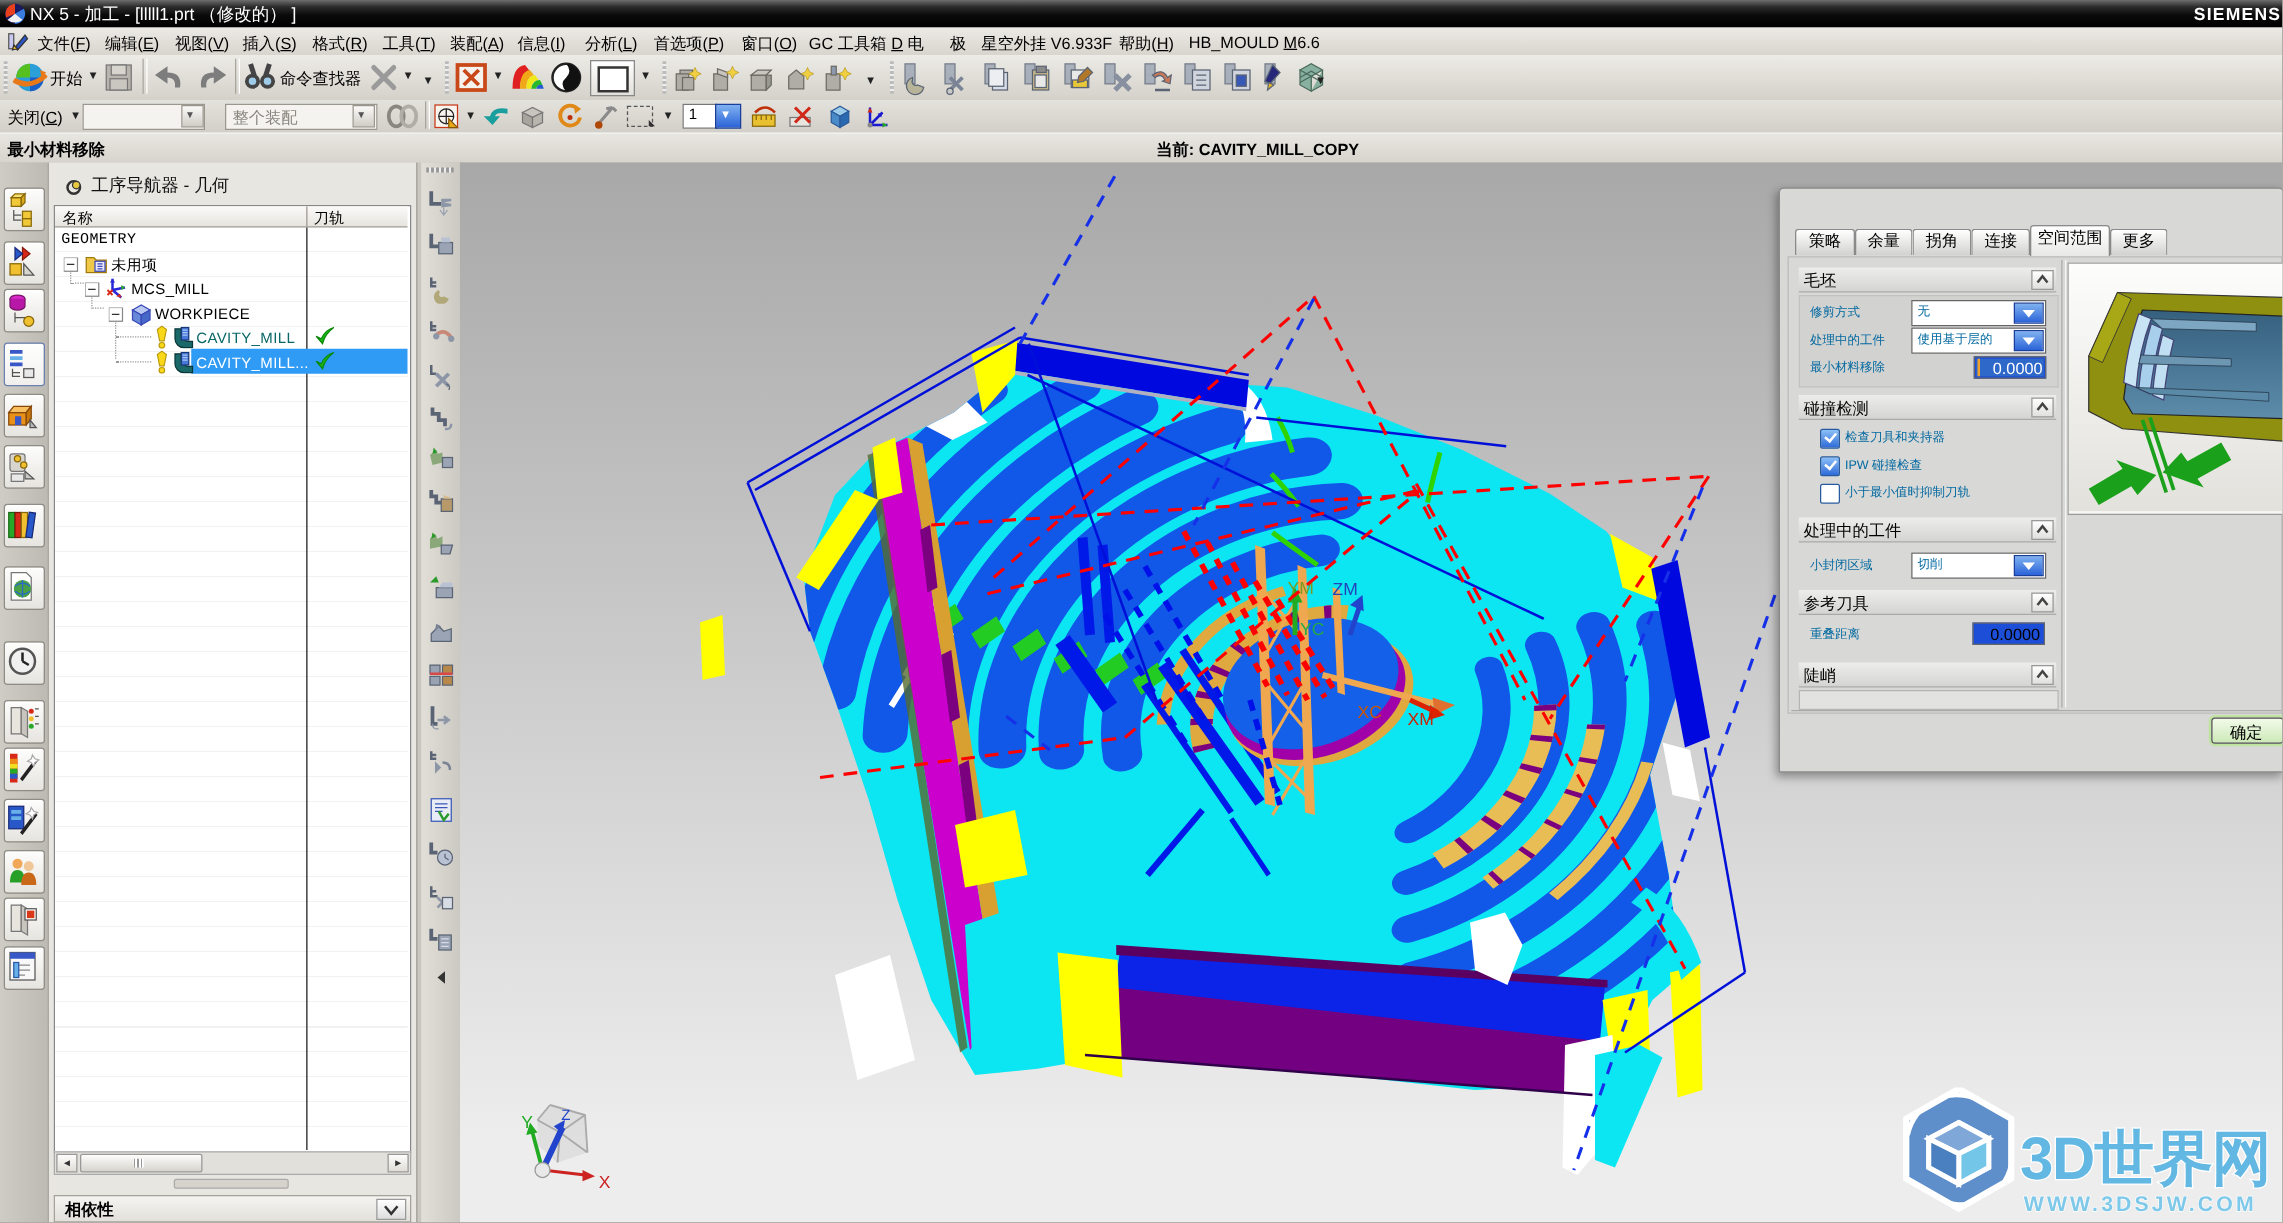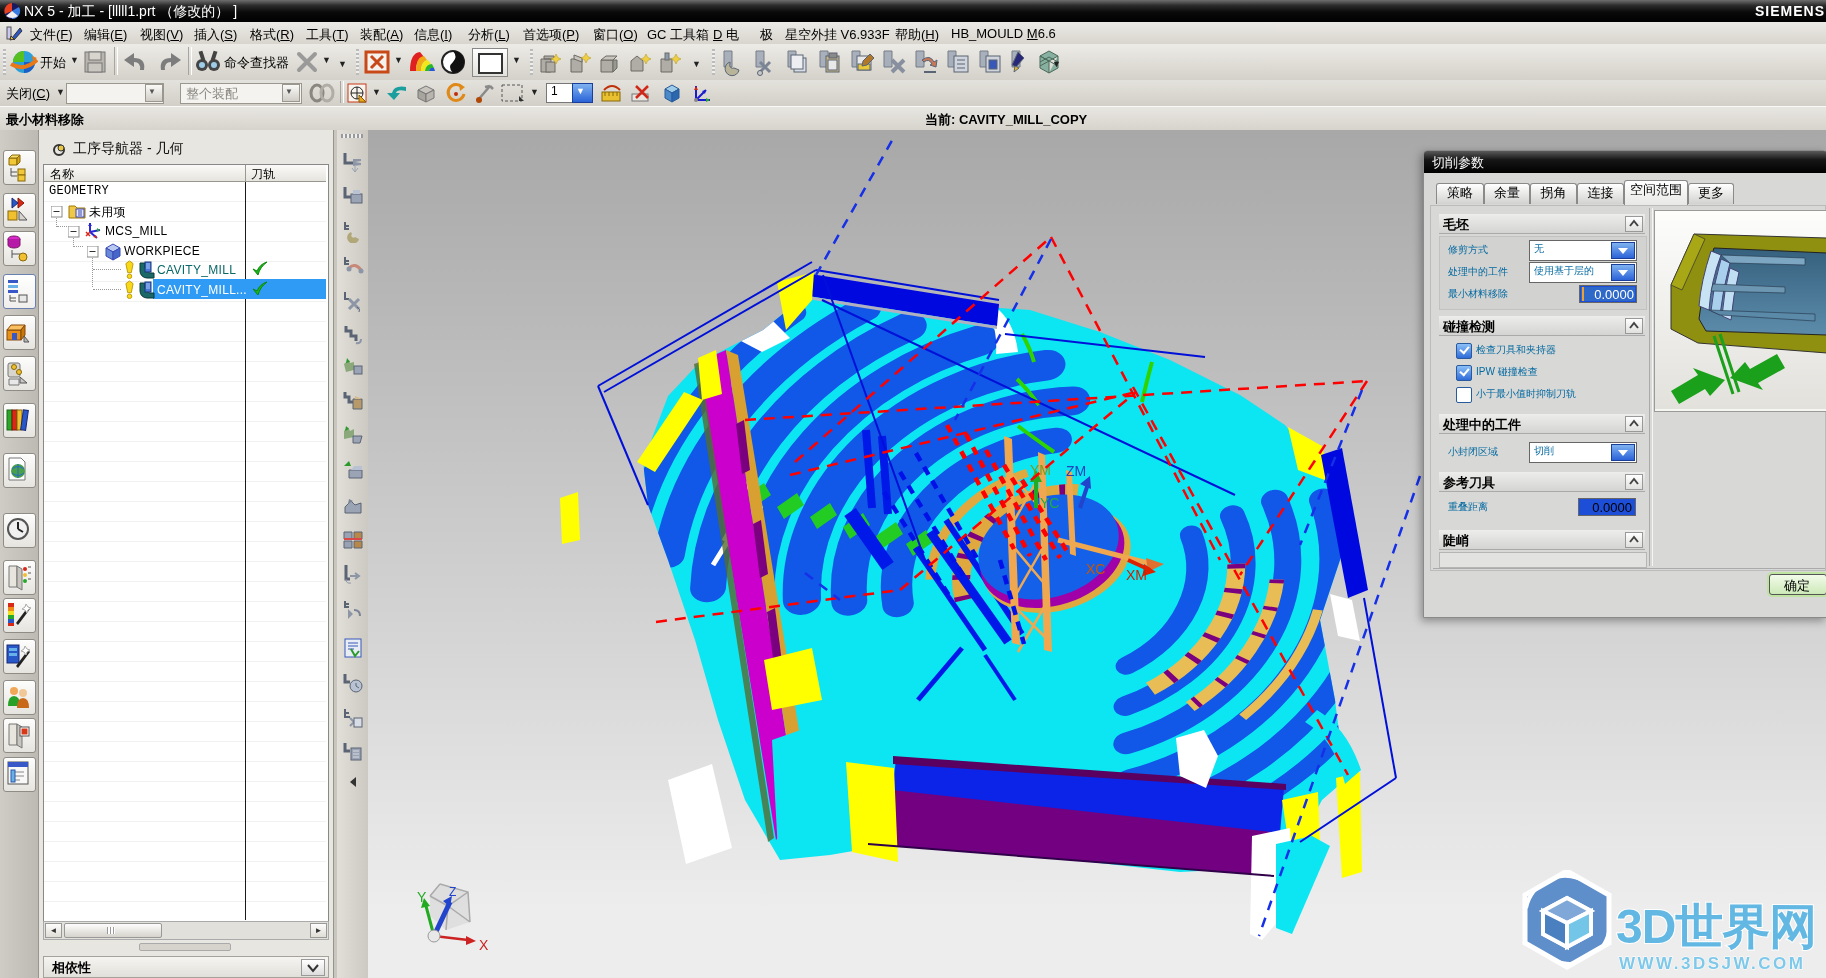--- a/index.html
+++ b/index.html
@@ -40,21 +40,21 @@
 #viewport{position:absolute;left:368px;top:0;width:1458px;height:848px;background:linear-gradient(#A8A8A8,#EDEDED 92%);}
 
 #wm3d{position:absolute;left:1150px;top:740px;width:308px;height:108px;}
 
 #dialog{position:absolute;left:1423px;top:20px;width:402px;height:466px;background:#D8D8D6;border:1px solid #8a8a8a;border-radius:4px 4px 0 0;box-shadow:-2px 3px 8px rgba(0,0,0,.35);}
 .secbtn{position:absolute;right:2px;top:2px;width:16px;height:14px;background:linear-gradient(#fff,#e0e0de);border:1px solid #999;font-size:9px;text-align:center;line-height:14px;font-weight:bold;color:#444;}
 #dprev{position:absolute;left:223px;top:4px;width:174px;height:200px;background:#f5f5f2;border:1px solid #9a9a98;}
 #dtitle{position:absolute;left:0;top:0;width:403px;height:22px;background:linear-gradient(#5a5a5a,#161616 40%,#000);border-radius:3px 3px 0 0;color:#fff;font-size:13px;}
 .dtab{position:absolute;top:32px;height:20px;background:linear-gradient(#fff,#D2D2D0);border:1px solid #8a8a8a;border-bottom:none;border-radius:3px 3px 0 0;font-size:13px;text-align:center;color:#000;}
 #dbody{position:absolute;left:6px;top:54px;width:394px;height:364px;border:1px solid #bbb;background:#D8D8D6;}
-.dsec{position:absolute;left:8px;width:206px;height:19px;background:linear-gradient(#EDEDEB,#D4D4D2);border-bottom:1px solid #aaa;font-size:13px;font-weight:bold;color:#000;}
+.dsec{position:absolute;left:8px;width:206px;height:19px;background:linear-gradient(#EDEDEB,#D4D4D2);border-bottom:1px solid #aaa;font-size:13px;font-weight:normal;color:#000;}
 .dlabel{position:absolute;font-size:10px;color:#0369a1;white-space:nowrap;}
 .dcombo{position:absolute;width:106px;height:19px;background:#fff;border:1px solid #666;}
 .dcarr{position:absolute;right:1px;top:1px;width:22px;height:15px;background:linear-gradient(#7FB2F0,#2B63D8);border:1px solid #1a3f9a;}
 .dcarr:after{content:"";position:absolute;left:6px;top:5px;border:5px solid transparent;border-top:6px solid #fff;}
 .ck{position:absolute;left:3px;top:2px;width:7px;height:4px;border-left:2px solid #fff;border-bottom:2px solid #fff;transform:rotate(-50deg);}
 .dchk{position:absolute;width:14px;height:14px;background:linear-gradient(#8CC0F8,#2E6BD8);border:1px solid #275b9e;border-radius:2px;}
 .dinp{position:absolute;width:56px;height:16px;background:#1d4ed8;border:1px solid #666;font-size:13px;}
 #okbtn{position:absolute;left:345px;top:423px;width:56px;height:19px;background:linear-gradient(#F2FBEA,#CDE9B8);border:1px solid #555;border-radius:3px;box-shadow:0 0 0 2px #BFE3A0;font-size:13px;text-align:center;}
 </style>
 </head>
@@ -785,23 +785,20 @@
             <polygon points="49,28 73,41 49,53 25,41" fill="#7FA8D8"></polygon>
             <polygon points="49,53 73,41 73,64 49,77" fill="#74C6E8"></polygon>
             <polygon points="49,53 25,41 25,64 49,77" fill="#4A7FC0"></polygon>
           </g>
           <text x="98" y="73" font-family="Liberation Sans,sans-serif" font-size="48" font-weight="bold" fill="#62B8E2" stroke="#fff" stroke-width="2" paint-order="stroke" letter-spacing="-1">3D世界网</text>
           <text x="101" y="99" font-family="Liberation Sans,sans-serif" font-size="17" font-weight="bold" fill="#7EC8EA" stroke="#fff" stroke-width="1" paint-order="stroke" letter-spacing="2.5">WWW.3DSJW.COM</text>
         </svg>
       </div>
     </div>
     <div id="dialog">
-      <div id="dtitle">
-          <span style="position:absolute;left:8px;top:3px">切削参数</span>
-        </div>
       <div class="dtab" style="left:12px;width:46px">策略</div>
       <div class="dtab" style="left:60px;width:44px">余量</div>
       <div class="dtab" style="left:106px;width:45px">拐角</div>
       <div class="dtab" style="left:153px;width:45px">连接</div>
       <div class="dtab" style="left:200px;width:62px;top:29px;height:24px;background:linear-gradient(#fff,#E8E8E6);font-weight:normal;z-index:2">空间范围</div>
       <div class="dtab" style="left:264px;width:44px">更多</div>
       <div id="dbody">
         <div style="position:absolute;left:218px;top:2px;width:2px;height:358px;border-left:1px solid #aaa;border-right:1px solid #f5f5f5"></div>
 
         <div class="dsec" style="top:8px">

